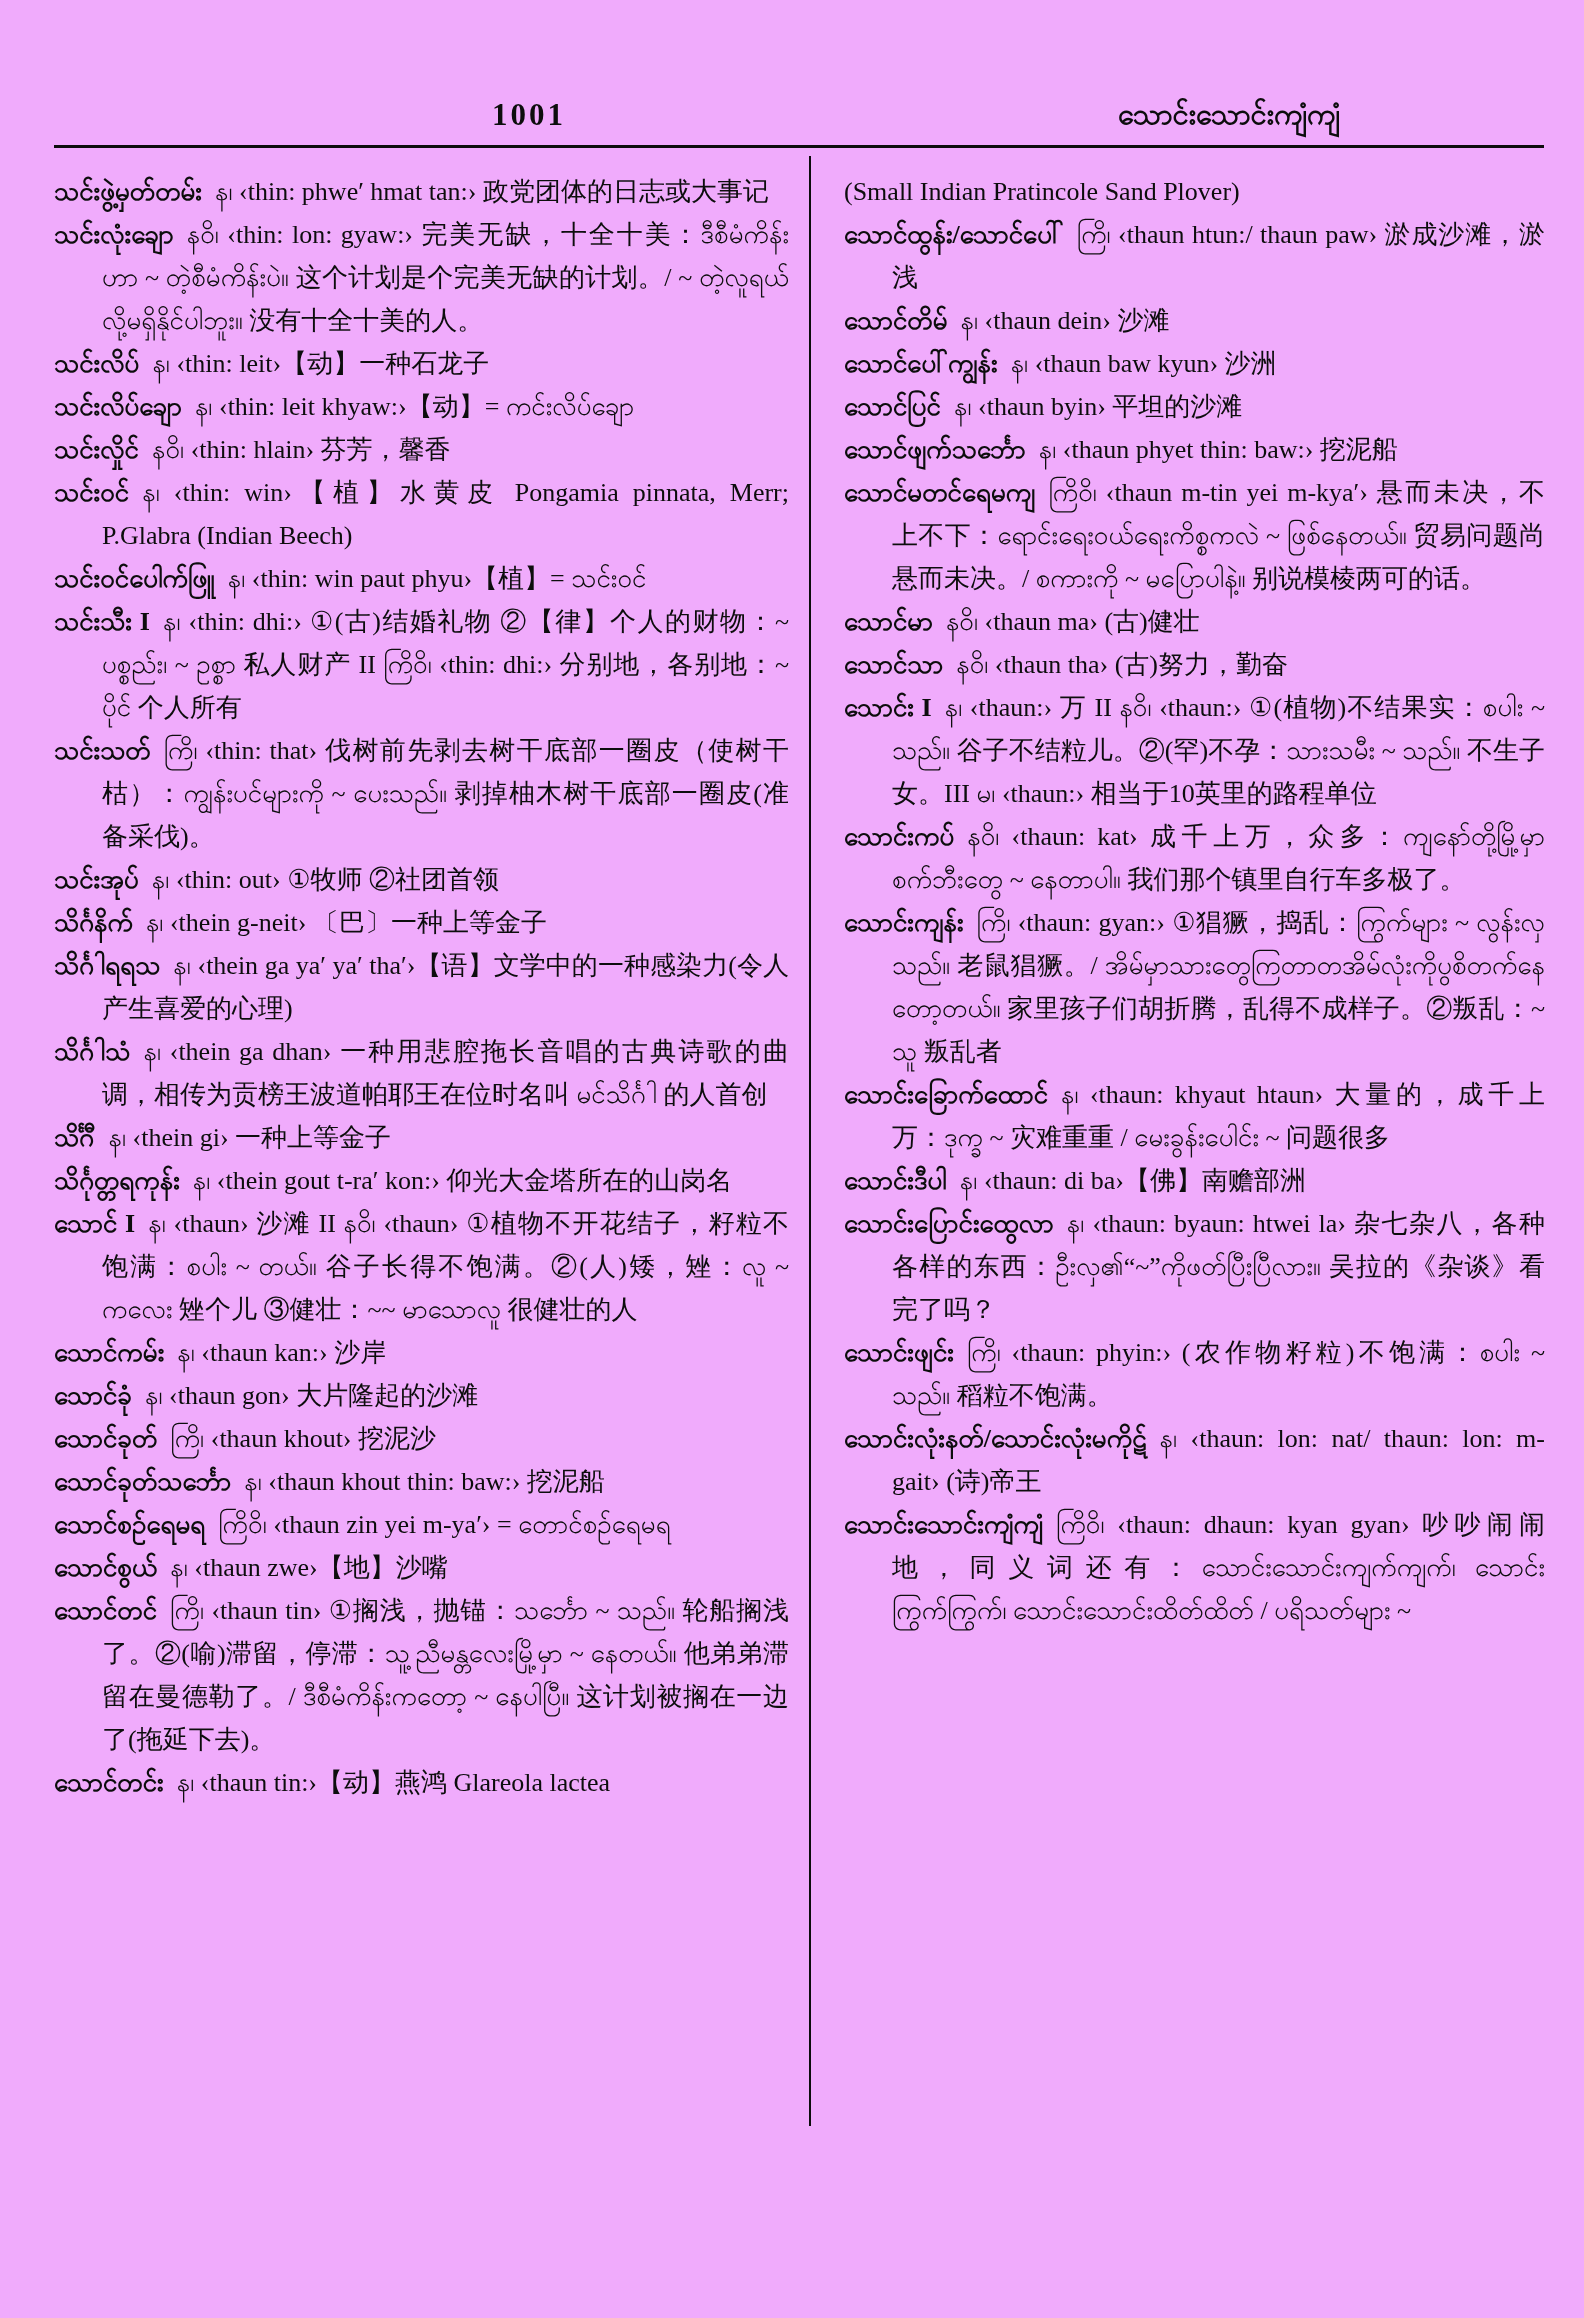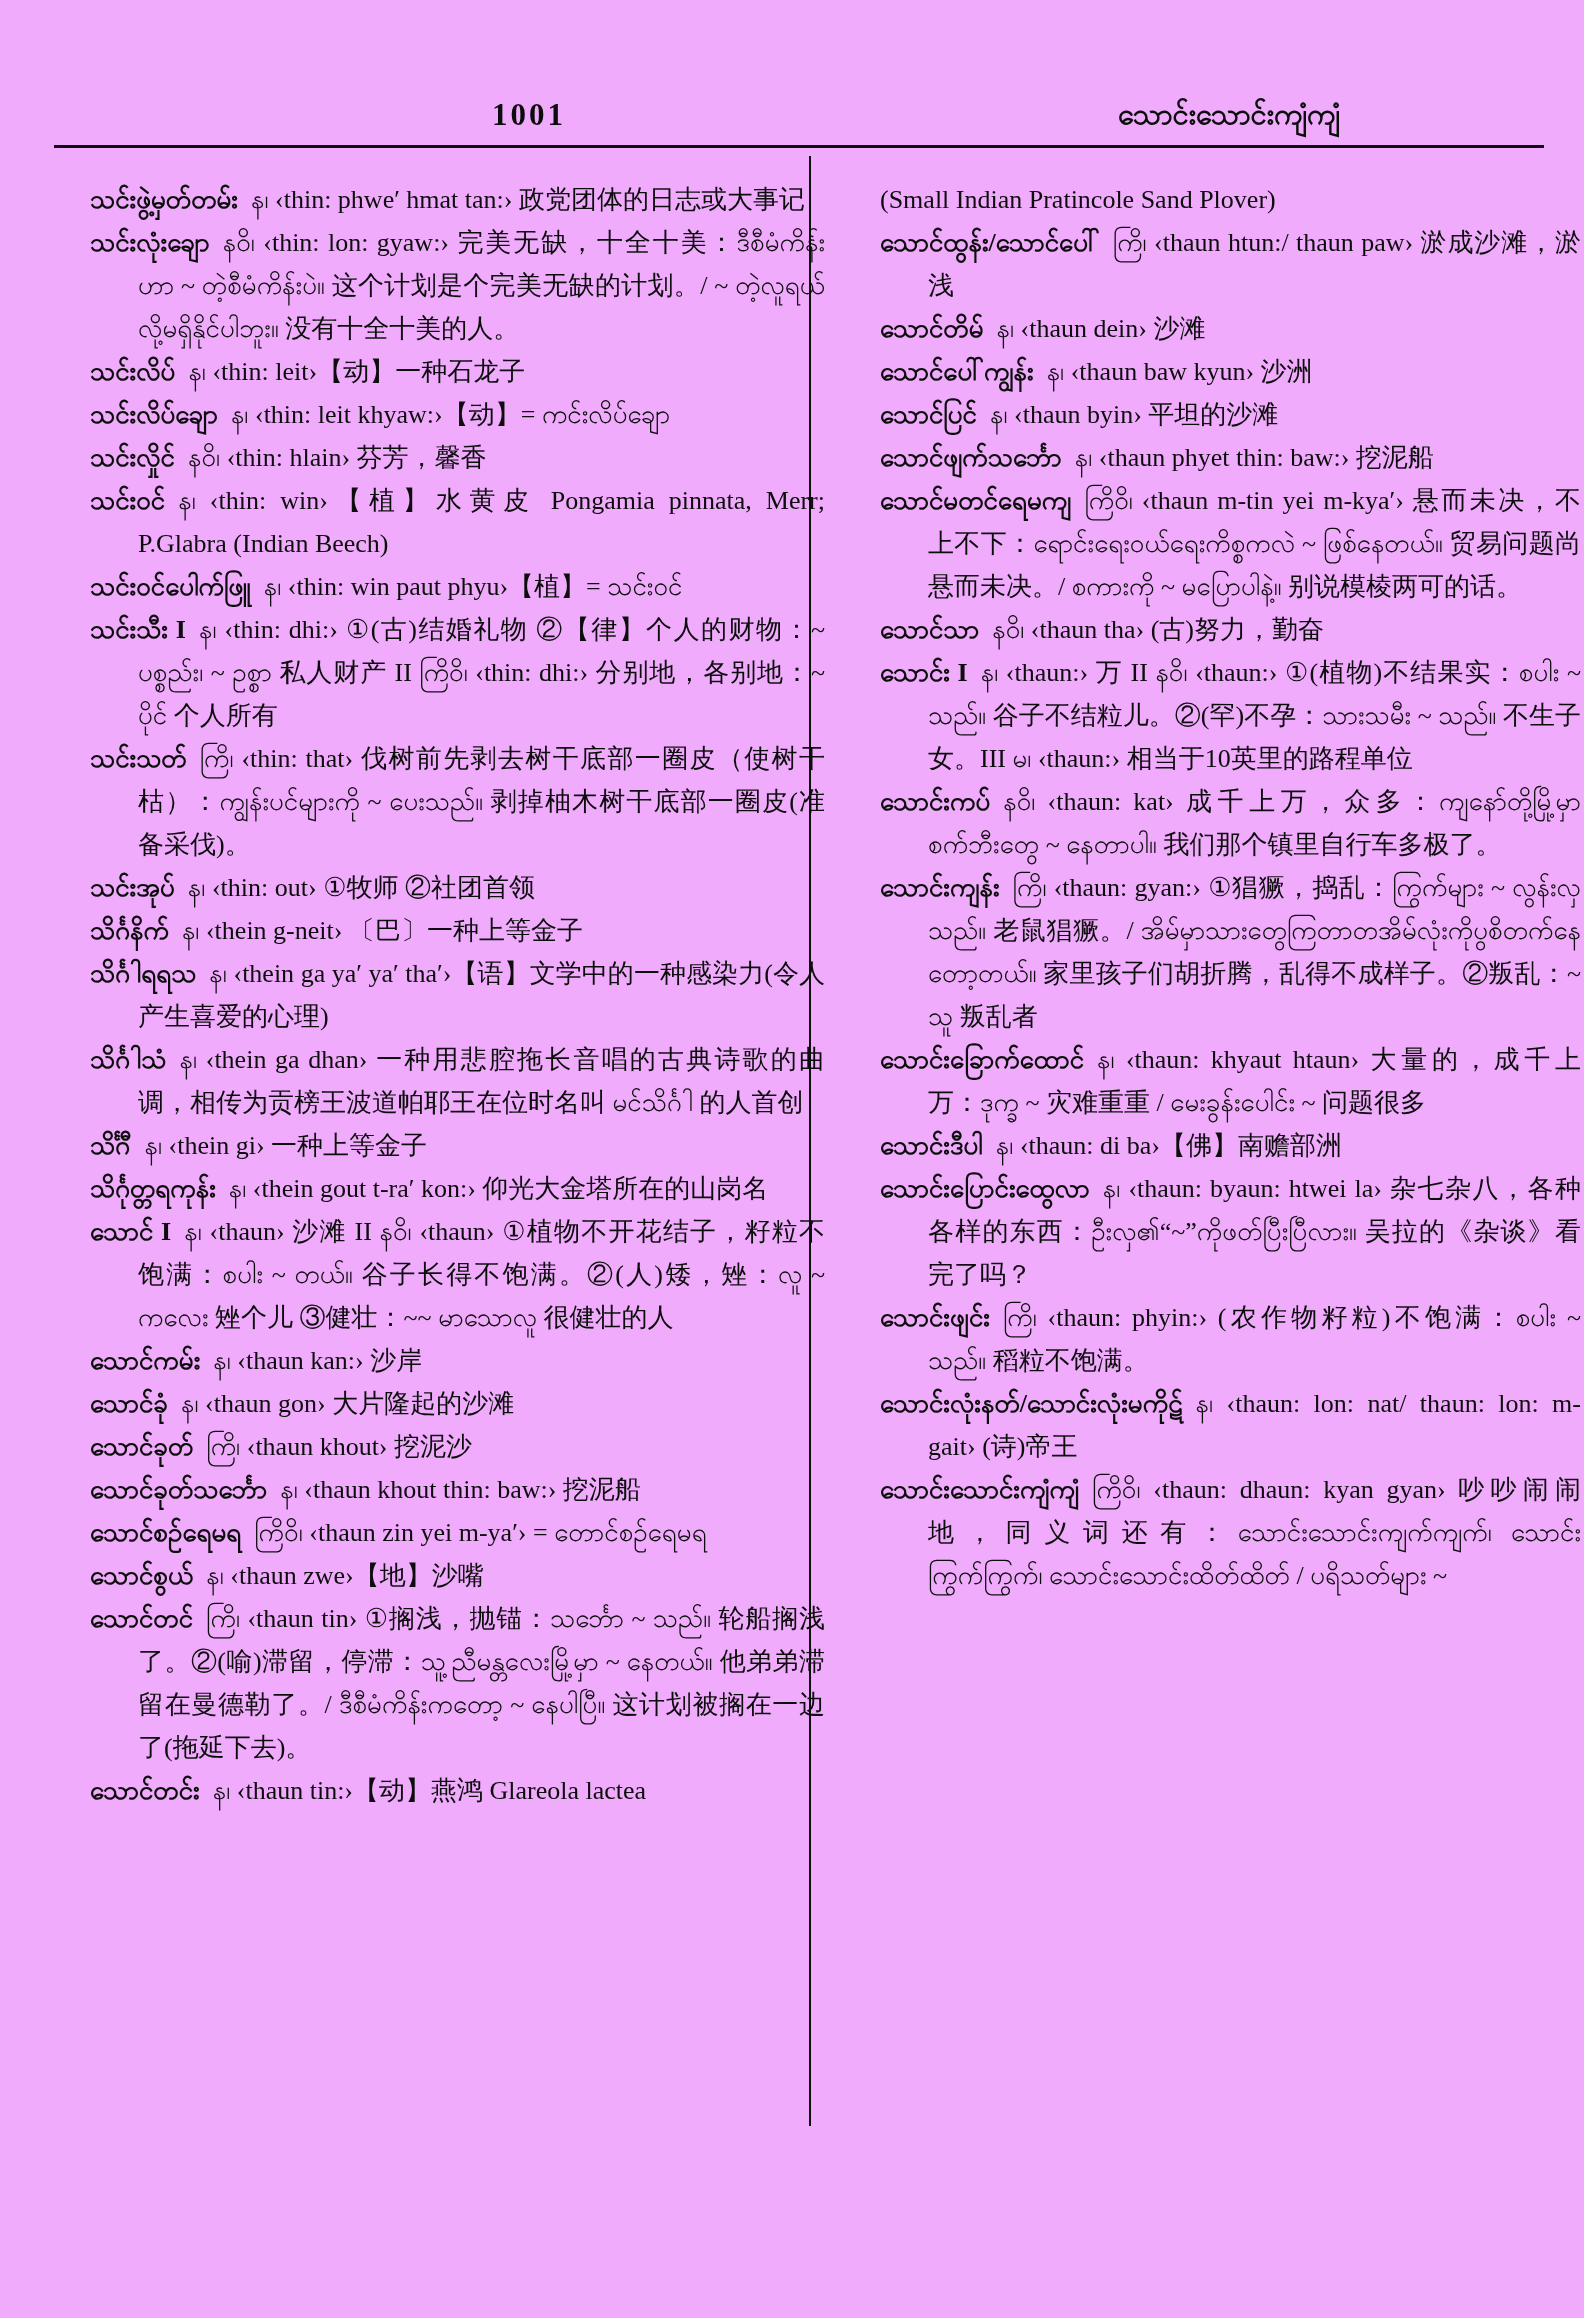--- a/index.html
+++ b/index.html
@@ -22,24 +22,23 @@
   }
   .rule{
     position:absolute;top:145px;left:54px;width:1490px;
     border-top:3px solid #0d0d0d;
   }
   .divider{
     position:absolute;top:156px;left:809px;width:2px;height:1970px;
     background:#0d0d0d;
   }
   .col{
-    position:absolute;top:178px;
+    position:absolute;top:170px;
     font-size:26px;line-height:43px;
     text-align:justify;
-    margin-left:36px;
   }
   .col-left{left:54px;width:735px;}
   .col-right{left:844px;width:701px;}
   .entry{
     padding-left:48px;
     text-indent:-48px;
     margin:0;
   }
   .entry.cont{
     text-indent:0;
@@ -83,20 +82,21 @@
       <div class="entry"><span class="head">သောင်တင်း</span> <span class="body">န၊ ‹thaun tin:›【动】燕鸿 Glareola lactea</span></div>
     </div>
   <div class="col col-right">
       <div class="entry cont"><span class="body">(Small Indian Pratincole Sand Plover)</span></div>
       <div class="entry"><span class="head">သောင်ထွန်း/သောင်ပေါ်</span> <span class="body">ကြိ၊ ‹thaun htun:/ thaun paw› 淤成沙滩，淤浅</span></div>
       <div class="entry"><span class="head">သောင်တိမ်</span> <span class="body">န၊ ‹thaun dein› 沙滩</span></div>
       <div class="entry"><span class="head">သောင်ပေါ်ကျွန်း</span> <span class="body">န၊ ‹thaun baw kyun› 沙洲</span></div>
       <div class="entry"><span class="head">သောင်ပြင်</span> <span class="body">န၊ ‹thaun byin› 平坦的沙滩</span></div>
       <div class="entry"><span class="head">သောင်ဖျက်သင်္ဘော</span> <span class="body">န၊ ‹thaun phyet thin: baw:› 挖泥船</span></div>
       <div class="entry"><span class="head">သောင်မတင်ရေမကျ</span> <span class="body">ကြိဝိ၊ ‹thaun m-tin yei m-kya′› 悬而未决，不上不下：ရောင်းရေးဝယ်ရေးကိစ္စကလဲ ~ ဖြစ်နေတယ်။ 贸易问题尚悬而未决。/ စကားကို ~ မပြောပါနဲ့။ 别说模棱两可的话。</span></div>
+      <div class="entry"><span class="head">သောင်မာ</span> <span class="body">နဝိ၊ ‹thaun ma› (古)健壮</span></div>
       <div class="entry"><span class="head">သောင်သာ</span> <span class="body">နဝိ၊ ‹thaun tha› (古)努力，勤奋</span></div>
       <div class="entry"><span class="head">သောင်း I</span> <span class="body">န၊ ‹thaun:› 万 II နဝိ၊ ‹thaun:› ①(植物)不结果实：စပါး ~ သည်။ 谷子不结粒儿。②(罕)不孕：သားသမီး ~ သည်။ 不生子女。III မ၊ ‹thaun:› 相当于10英里的路程单位</span></div>
       <div class="entry"><span class="head">သောင်းကပ်</span> <span class="body">နဝိ၊ ‹thaun: kat› 成千上万，众多：ကျနော်တို့မြို့မှာစက်ဘီးတွေ ~ နေတာပါ။ 我们那个镇里自行车多极了。</span></div>
       <div class="entry"><span class="head">သောင်းကျန်း</span> <span class="body">ကြိ၊ ‹thaun: gyan:› ①猖獗，捣乱：ကြွက်များ ~ လွန်းလှသည်။ 老鼠猖獗。/ အိမ်မှာသားတွေကြတာတအိမ်လုံးကိုပွစိတက်နေတော့တယ်။ 家里孩子们胡折腾，乱得不成样子。②叛乱：~ သူ 叛乱者</span></div>
       <div class="entry"><span class="head">သောင်းခြောက်ထောင်</span> <span class="body">န၊ ‹thaun: khyaut htaun› 大量的，成千上万：ဒုက္ခ ~ 灾难重重 / မေးခွန်းပေါင်း ~ 问题很多</span></div>
       <div class="entry"><span class="head">သောင်းဒီပါ</span> <span class="body">န၊ ‹thaun: di ba›【佛】南赡部洲</span></div>
       <div class="entry"><span class="head">သောင်းပြောင်းထွေလာ</span> <span class="body">န၊ ‹thaun: byaun: htwei la› 杂七杂八，各种各样的东西：ဦးလှ၏“~”ကိုဖတ်ပြီးပြီလား။ 吴拉的《杂谈》看完了吗？</span></div>
       <div class="entry"><span class="head">သောင်းဖျင်း</span> <span class="body">ကြိ၊ ‹thaun: phyin:› (农作物籽粒)不饱满：စပါး ~ သည်။ 稻粒不饱满。</span></div>
       <div class="entry"><span class="head">သောင်းလုံးနတ်/သောင်းလုံးမကိုဋ်</span> <span class="body">န၊ ‹thaun: lon: nat/ thaun: lon: m-gait› (诗)帝王</span></div>
       <div class="entry"><span class="head">သောင်းသောင်းကျံကျံ</span> <span class="body">ကြိဝိ၊ ‹thaun: dhaun: kyan gyan› 吵吵闹闹地，同义词还有：သောင်းသောင်းကျက်ကျက်၊ သောင်းကြွက်ကြွက်၊ သောင်းသောင်းထိတ်ထိတ် / ပရိသတ်များ ~</span></div>

